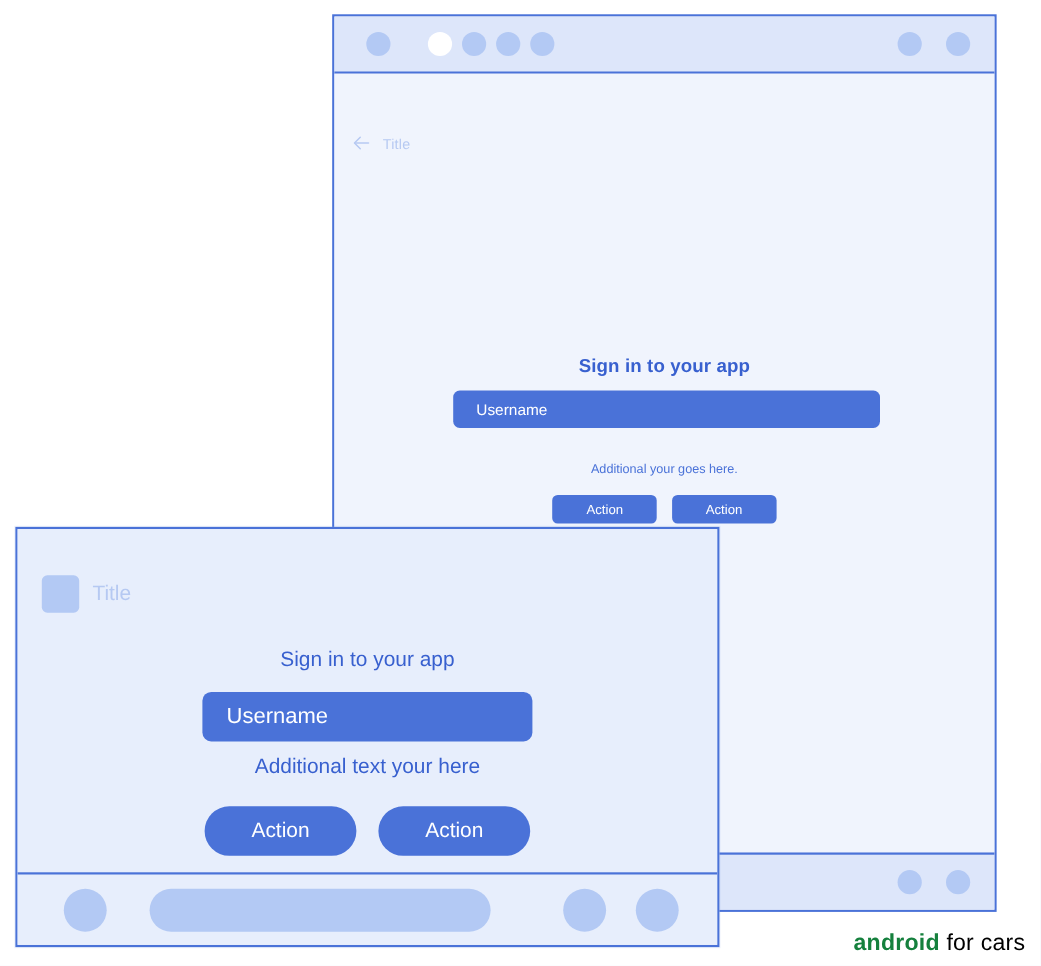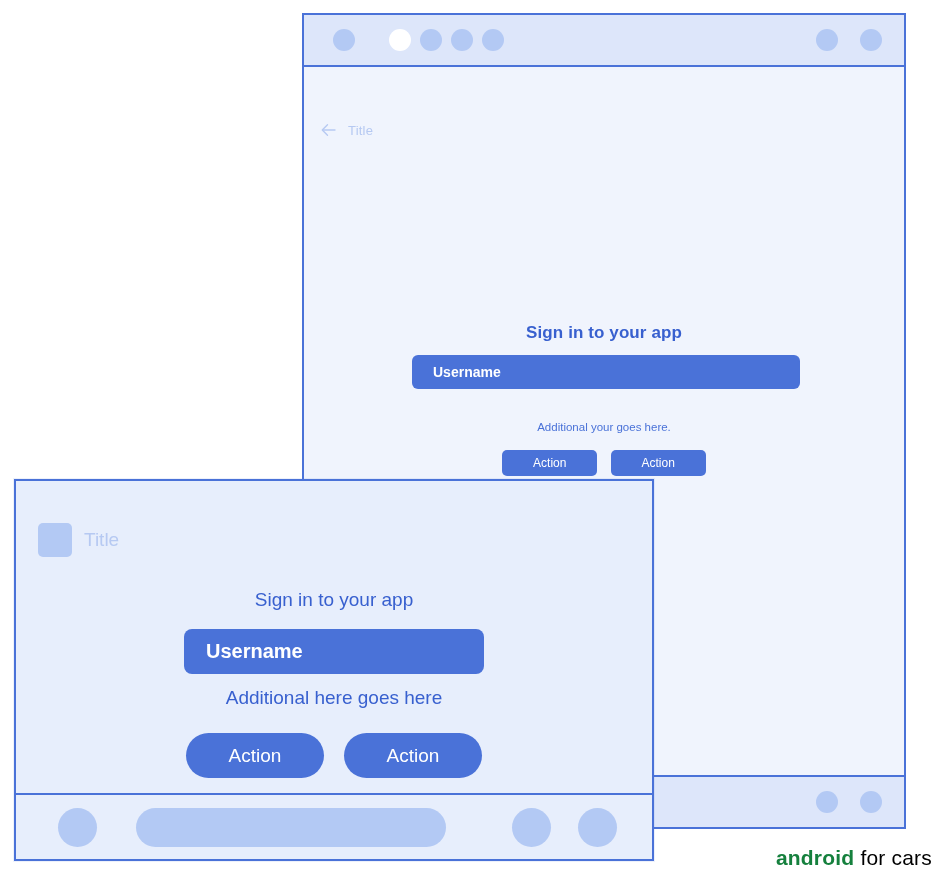--- a/index.html
+++ b/index.html
@@ -78,21 +78,21 @@
     font-size:17px;
     font-weight:bold;
     color:#3860cf;
     letter-spacing:.1px;
   }
 
   .field{
     background:#4a72d8;
     color:#ffffff;
     box-sizing:border-box;
-    display:flex;align-items:center;font-weight:bold;
+    display:flex;align-items:center;
   }
   #back-field{
     position:absolute;
     left:108px; top:288px;
     width:388px;height:34px;
     border-radius:6px;
     padding-left:21px;
     font-size:14px;
   }
 
@@ -269,21 +269,21 @@
       <div class="title-square"></div>
       <span class="front-title-text">Title</span>
     </div>
 
     <div id="front-headline">Sign in to your app</div>
 
     <div class="field" id="front-field">
       <span>Username</span>
     </div>
 
-    <div id="front-helper">Additional here goes here</div>
+    <div id="front-helper">Additional text your here</div>
 
     <div id="front-buttons">
       <button class="btn btn-pill">Action</button>
       <button class="btn btn-pill">Action</button>
     </div>
 
   </div>
 
   <div class="navbar">
     <div class="navdot" style="left:42px;"></div>

